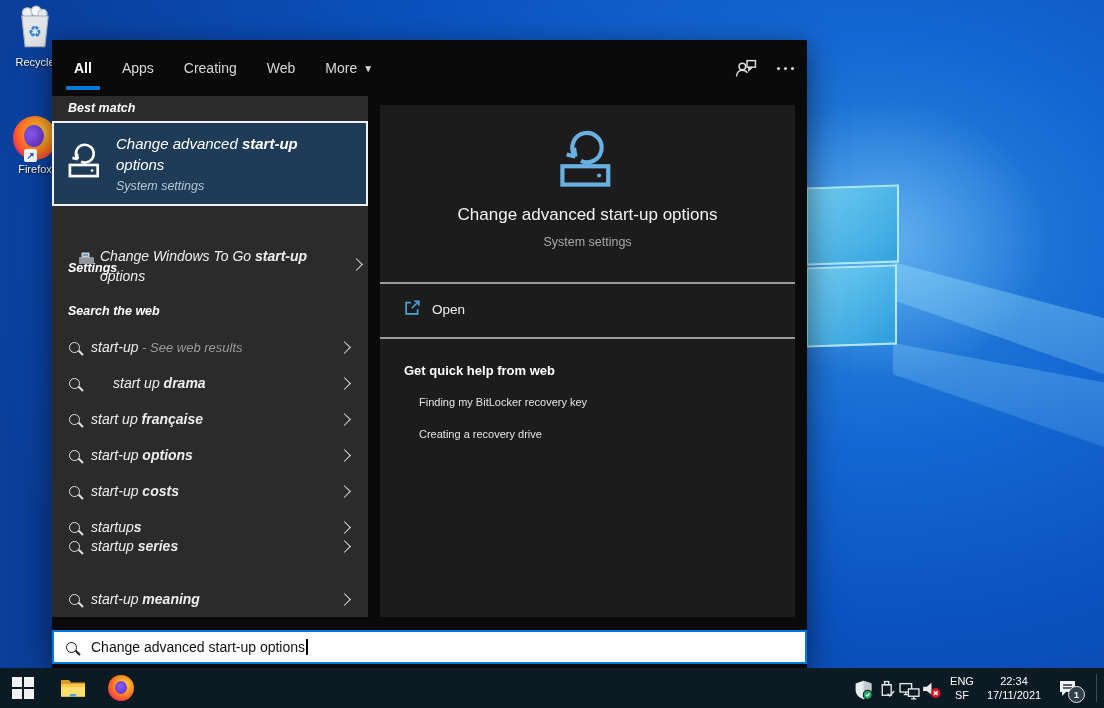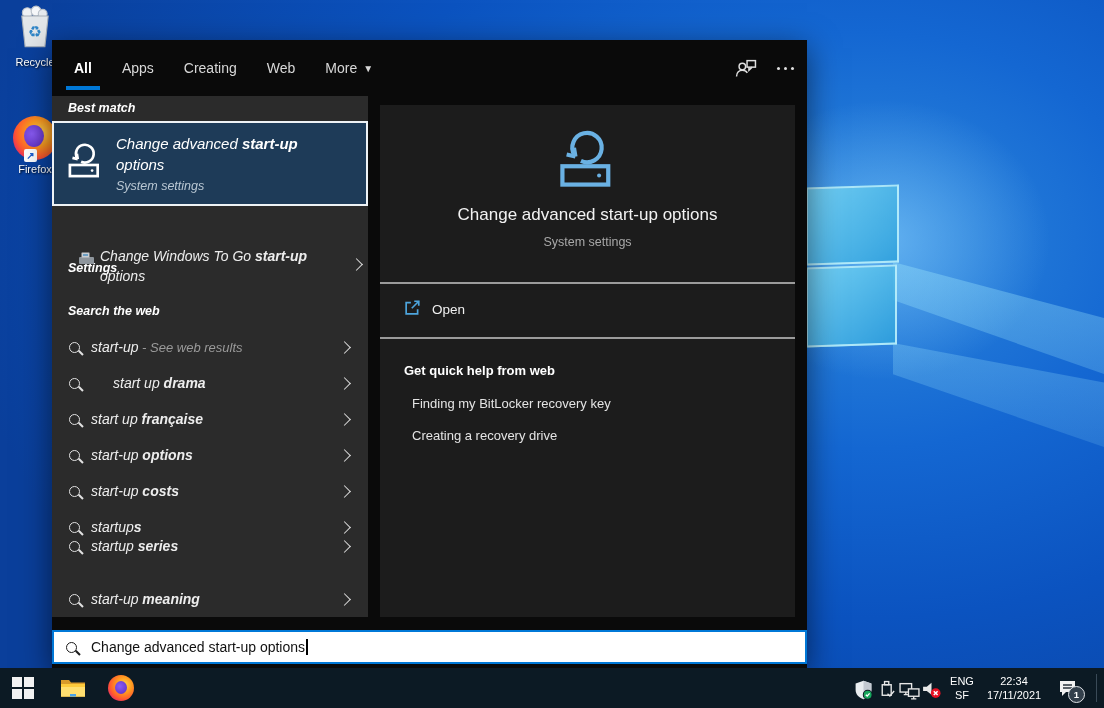--- a/index.html
+++ b/index.html
@@ -59,21 +59,21 @@
   .mag.dark{border-color:#1c1c1c;}
   .mag.dark::after{background:#1c1c1c;}
   .note{color:#9a9a9a;font-size:13px;}
 
   .preview{left:328px;top:65px;width:415px;height:512px;background:#1c1c1c;}
   .pv-title{position:absolute;left:0;top:100px;width:415px;text-align:center;font-size:17px;color:#f2f2f2;}
   .pv-sub{position:absolute;left:0;top:130px;width:415px;text-align:center;font-size:12.5px;color:#a8a8a8;}
   .divider{position:absolute;left:0;width:415px;height:2px;background:#9b9b9b;}
   .pv-open-label{position:absolute;left:52px;top:197px;font-size:13.5px;color:#f0f0f0;}
   .pv-help-h{position:absolute;left:24px;top:258px;font-size:13px;font-weight:bold;color:#fff;}
-  .pv-link{position:absolute;left:32px;font-size:13px;color:#e4e4e4;}
+  .pv-link{position:absolute;left:39px;font-size:11px;color:#e4e4e4;}
 
   .searchbox{left:0;top:590px;width:755px;height:34px;background:#fff;border:2px solid #0078d7;
     box-sizing:border-box;display:flex;align-items:center;padding-left:12px;}
   .sb-text{font-size:14px;color:#111;margin-left:14px;}
   .caret{display:inline-block;width:1.5px;height:16px;background:#000;vertical-align:middle;margin-left:1px;}
 
   
   .taskbar{left:0;top:668px;width:1104px;height:40px;background:#0c1a24;z-index:6;color:#fff;}
   .tb-ico{position:absolute;top:7px;width:26px;height:26px;display:flex;align-items:center;justify-content:center;}
   .winlogo{display:grid;grid-template-columns:10px 10px;grid-template-rows:10px 10px;gap:2px;}

